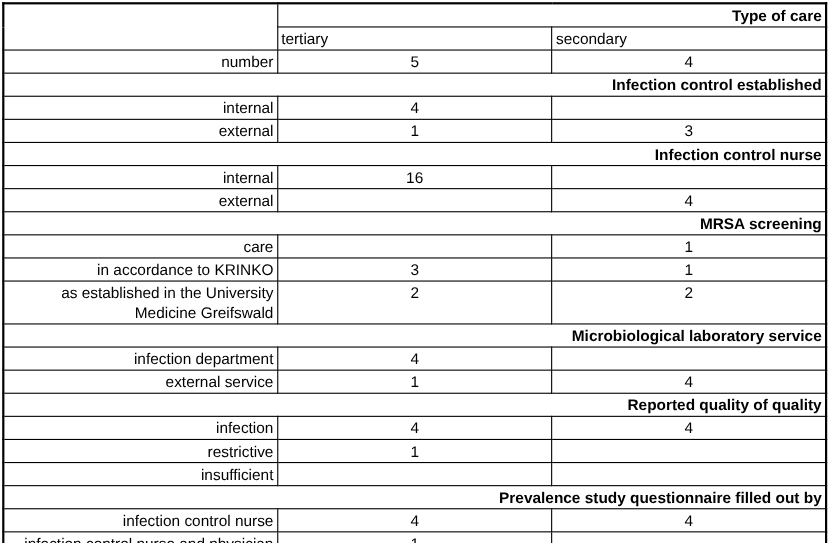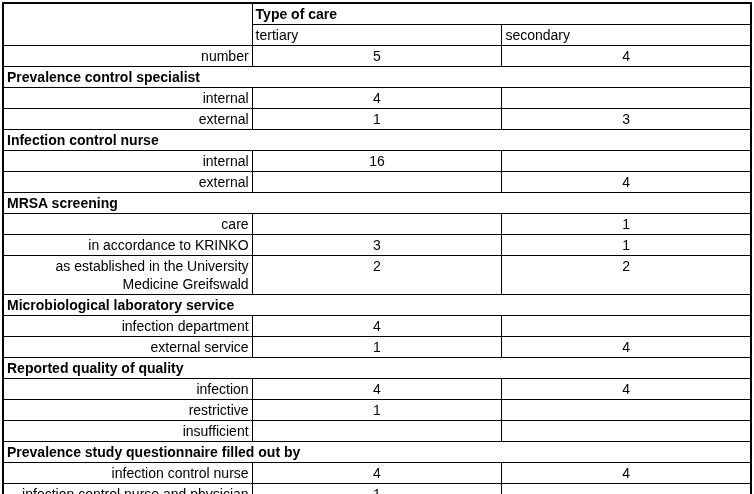--- a/index.html
+++ b/index.html
@@ -27,21 +27,21 @@
     vertical-align: top;
     line-height: 18px;
     overflow: hidden;
   }
   col.c1 { width: 33.3%; }
   col.c2 { width: 33.4%; }
   col.c3 { width: 33.3%; }
   .label   { text-align: right; }
   .val     { text-align: center; }
   .colhead { text-align: left; font-weight: normal; }
-  .section { text-align: left; font-weight: bold; }
+  .section { text-align: right; font-weight: bold; }
 </style>
 </head>
 <body>
 
 <table class="care-table">
   <colgroup>
     <col class="c1">
     <col class="c2">
     <col class="c3">
   </colgroup>
@@ -53,21 +53,21 @@
     <tr>
       <td class="colhead">tertiary</td>
       <td class="colhead">secondary</td>
     </tr>
   <tr>
     <td class="label">number</td>
     <td class="val">5</td>
     <td class="val">4</td>
   </tr>
       <tr>
-    <td class="section" colspan="3">Prevalence control specialist</td>
+    <td class="section" colspan="3">Infection control established</td>
   </tr>
       <tr>
     <td class="label">internal</td>
     <td class="val">4</td>
     <td class="val"></td>
   </tr>
       <tr>
     <td class="label">external</td>
     <td class="val">1</td>
     <td class="val">3</td>

